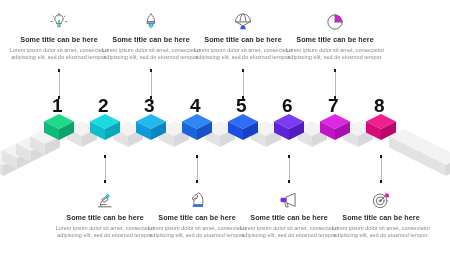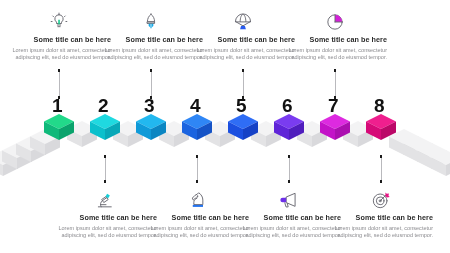--- a/index.html
+++ b/index.html
@@ -6,21 +6,21 @@
   body{
     width:450px;height:253px;
     background:#ffffff;
     font-family:"Liberation Sans", sans-serif;
     overflow:hidden;
     position:relative;
   }
   #stage{position:absolute;left:0;top:0;width:450px;height:253px;}
 
   
-  .card{position:absolute;width:104px;text-align:right;}
+  .card{position:absolute;width:104px;text-align:center;}
   .card .icon-wrap{height:24px;display:flex;align-items:flex-end;justify-content:center;margin-bottom:3px;}
   .card .icon-wrap svg{display:block;}
   .card .title{
     font-size:7.2px;font-weight:bold;color:#2b2b2b;
     letter-spacing:0.05px;line-height:9px;white-space:nowrap;
   }
   .card .desc{
     font-size:5.5px;color:#8b8b8f;line-height:7.4px;margin-top:2.5px;
     letter-spacing:0.02px;
   }

